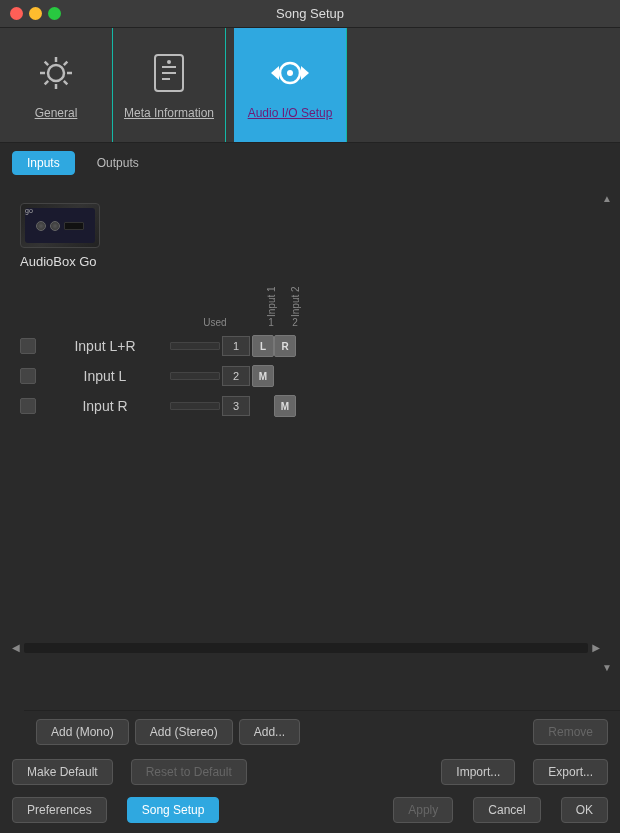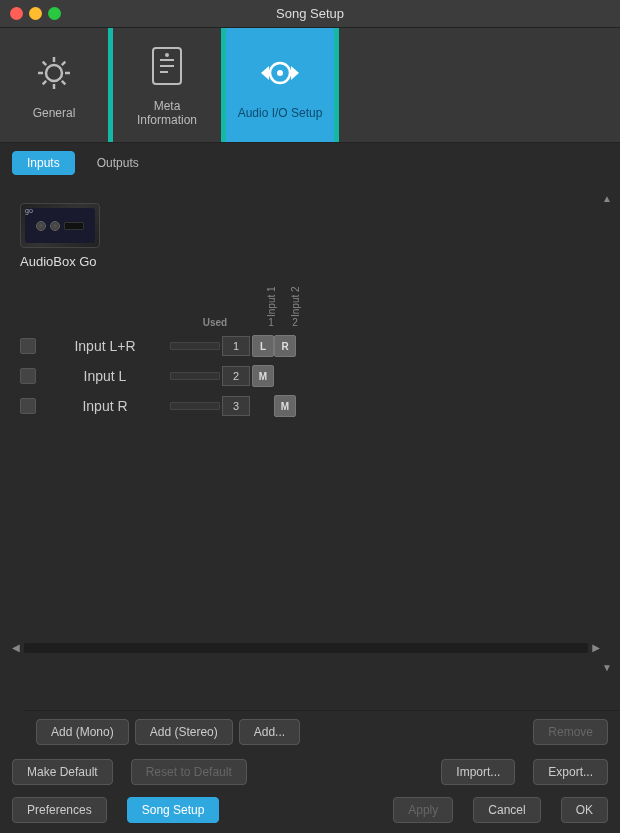--- a/index.html
+++ b/index.html
@@ -56,26 +56,28 @@
     }
     .tab-item {
       display: flex;
       flex-direction: column;
       align-items: center;
       justify-content: center;
       width: 113px;
       cursor: pointer;
       padding: 10px;
       gap: 8px;
-      border-right: 5px solid #14b8a6;
+      border-right: 1px solid #14b8a6;
       color: #bbb;
+      text-decoration: underline;
     }
     .tab-item.active {
       background: #2fa8e0;
-      color: #0c4a6e;
+      color: #701a75;
+      margin-left: 8px;
     }
     .tab-label {
       font-size: 12px;
       text-align: center;
     }
 
     
     .sub-tabs {
       display: flex;
       padding: 8px 12px;
@@ -371,21 +373,21 @@
         <div style="width:20px;height:8px;background:#111;border-radius:1px;border:1px solid #333;"></div>
       </div>
     </div>
     <div class="device-name">AudioBox Go</div>
   </div>
 
   <div class="input-table-wrapper">
 
     <div style="display:flex;align-items:flex-end;margin-bottom:4px;margin-left:20px;">
       <div style="width:160px;flex-shrink:0;"></div>
-      <div style="width:30px;text-align:center;font-size:10px;color:#888;font-weight:bold;">Used</div>
+      <div style="width:30px;text-align:center;font-size:10px;color:#888;">Used</div>
       <div style="width:30px;flex-shrink:0;"></div>
 
       <div style="display:flex;gap:2px;align-items:flex-end;">
         <div style="display:flex;flex-direction:column;align-items:center;">
           <span style="font-size:10px;color:#888;writing-mode:vertical-rl;transform:rotate(180deg);height:38px;display:flex;align-items:center;">Input 1</span>
           <span style="font-size:10px;color:#888;width:22px;text-align:center;">1</span>
         </div>
         <div style="display:flex;flex-direction:column;align-items:center;">
           <span style="font-size:10px;color:#888;writing-mode:vertical-rl;transform:rotate(180deg);height:38px;display:flex;align-items:center;">Input 2</span>
           <span style="font-size:10px;color:#888;width:22px;text-align:center;">2</span>

